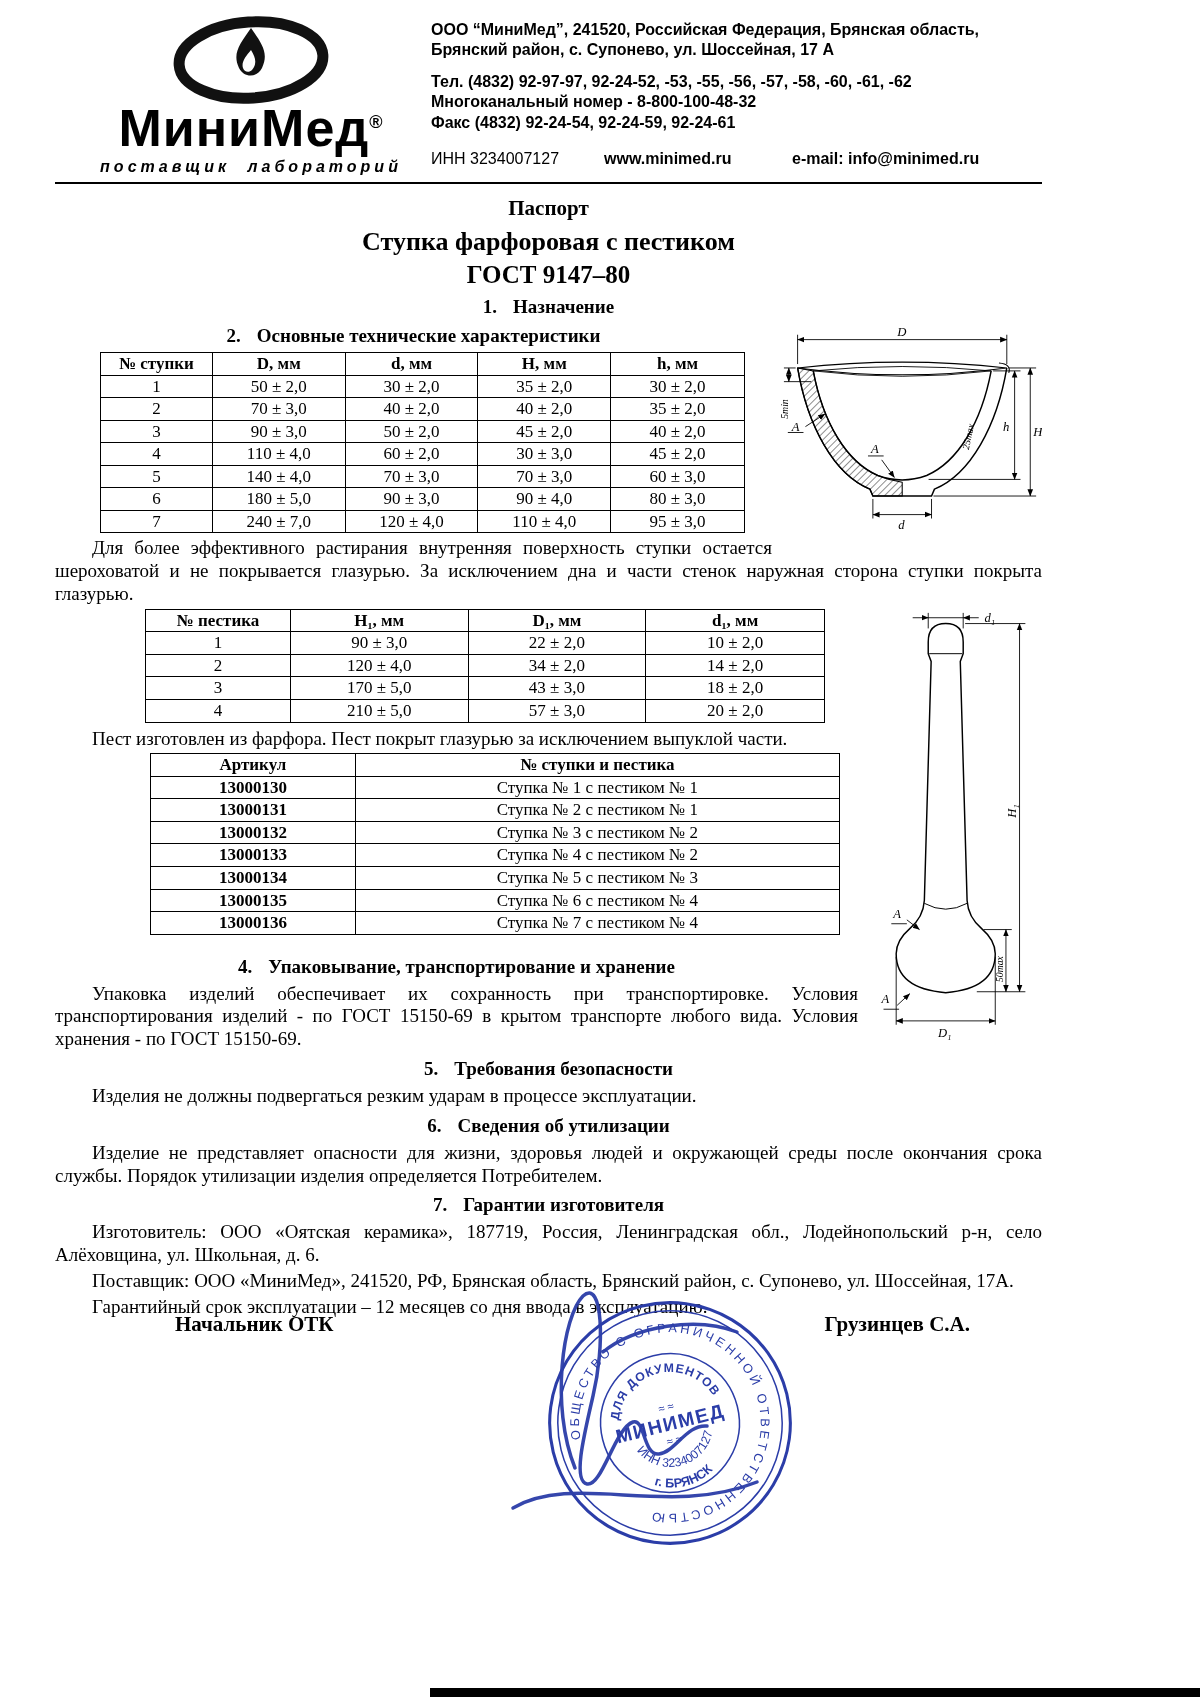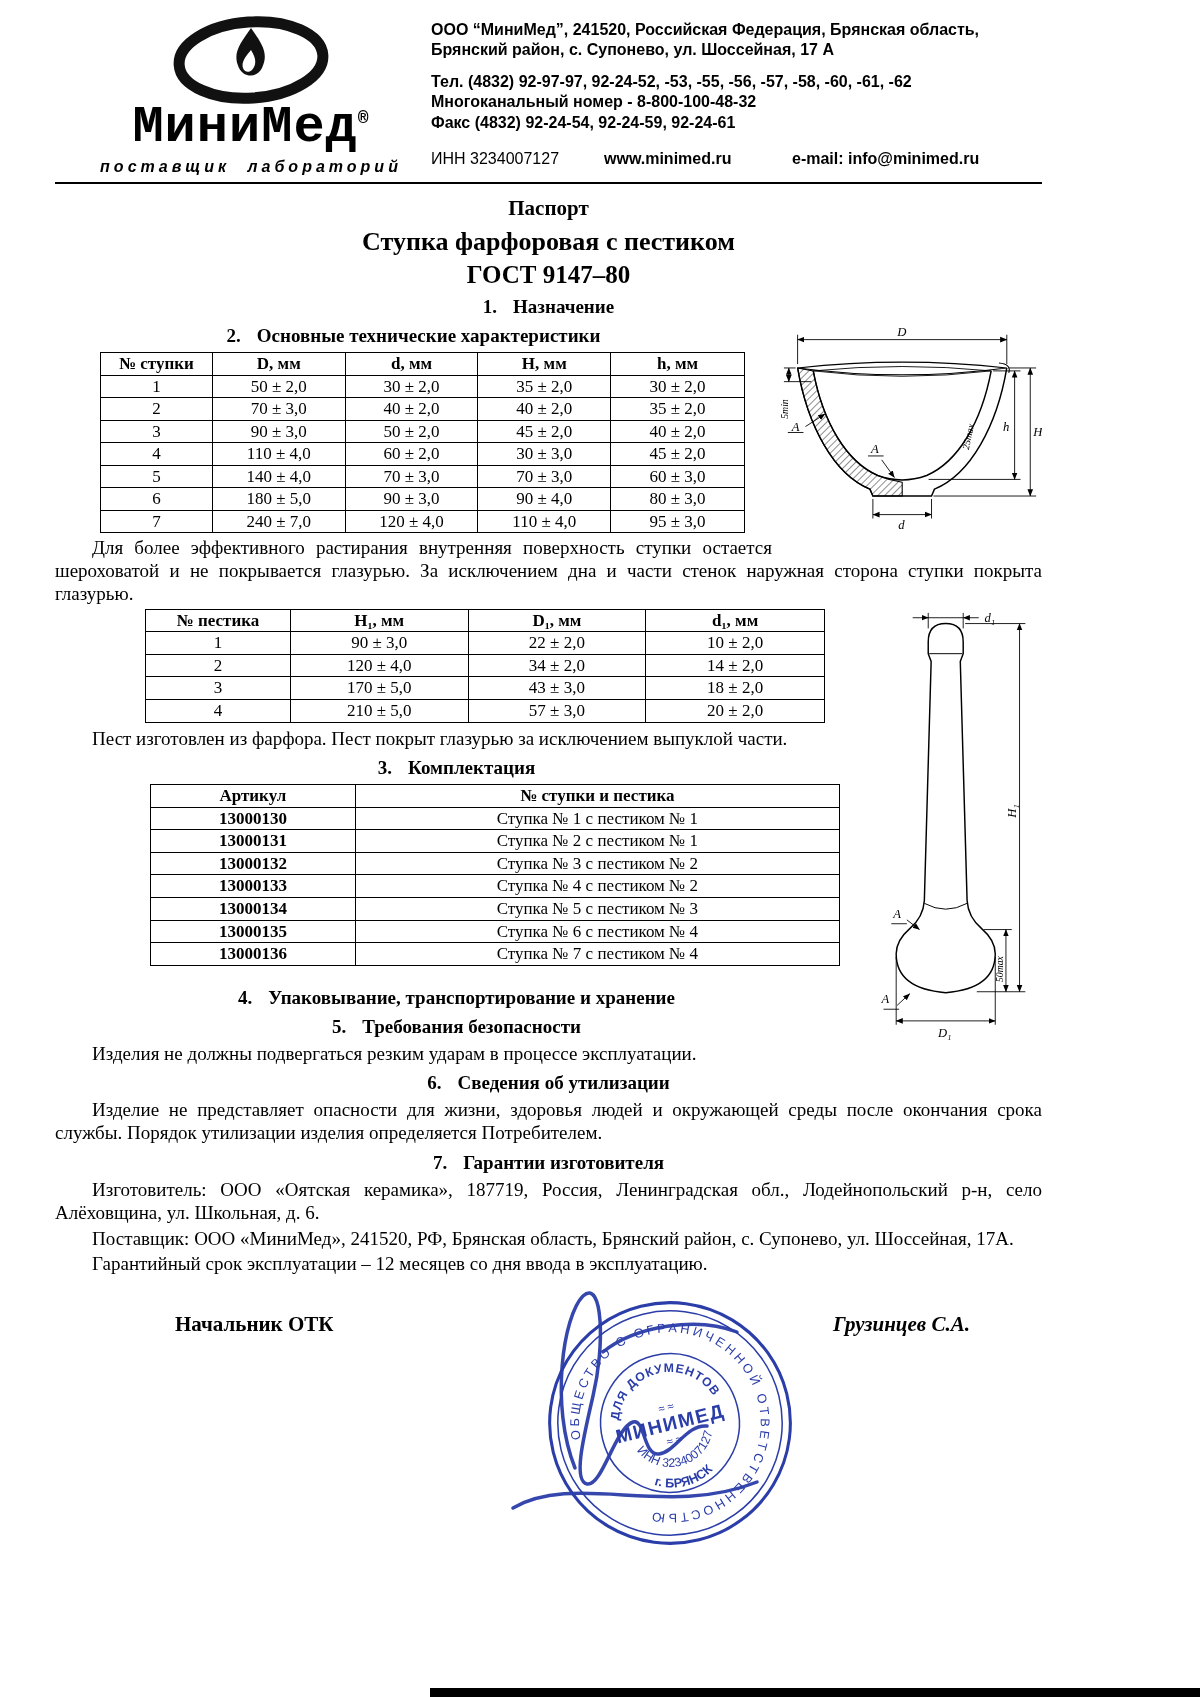--- a/index.html
+++ b/index.html
@@ -9,21 +9,21 @@
     background:#fff; color:#000; overflow:hidden;
     font-family:"Liberation Serif","DejaVu Serif",serif;
   }
   .content { padding:14px 158px 0 55px; }
 
   
   .header { display:flex; margin-left:40px; }
   .logo-block { width:312px; text-align:center; flex:0 0 auto; }
   .logo-svg { display:block; margin:0 auto; }
   .logo-name {
-    font-family:Liberation Mono, monospace; font-weight:bold;
+    font-family:Liberation Sans, sans-serif; font-weight:bold;
     font-size:52px; letter-spacing:1px; line-height:1; margin-top:-4px;
   }
   .logo-reg { font-size:18px; vertical-align:super; }
   .logo-tagline {
     font-family:"Liberation Sans","DejaVu Sans",sans-serif; font-weight:bold;
     font-size:16px; letter-spacing:4px; word-spacing:9px; margin-top:4px; white-space:nowrap;font-style:italic;
   }
   .contact-block {
     margin-left:24px; padding-top:6px; flex:1;
     font-family:"Liberation Sans","DejaVu Sans",sans-serif; font-weight:bold;
@@ -57,21 +57,21 @@
 
   
   .float-mortar { float:right; width:262px; margin:0 0 4px 8px; }
   .float-pestle { float:right; width:172px; margin:0 2px 2px 10px; }
   .dim-text text { font-size:13px; fill:#000; font-family:"Liberation Serif","DejaVu Serif",serif; }
   .dim-text .small { font-size:10px; }
 
   
   .footer { position:absolute; left:55px; right:158px; top:1268px; height:340px; }
   .sign-left  { position:absolute; left:120px; top:44px; font-size:21px; font-weight:bold; }
-  .sign-right { position:absolute; right:72px; top:44px; font-size:21px; font-weight:bold;font-style:italic; }
+  .sign-right { position:absolute; right:72px; top:44px; font-size:21px; font-weight:bold; }
   .stamp-wrap { position:absolute; left:462px; top:2px; width:306px; height:306px; }
   .signature-svg { position:absolute; left:400px; top:-12px; width:410px; height:330px; }
   .scan-bar { position:absolute; left:430px; right:0; bottom:0; height:9px; background:#000; }
 </style>
 </head>
 <body>
 
 <div class="page">
   <div class="content">
 
@@ -322,23 +322,20 @@
             <td>4</td>
             <td>210 ± 5,0</td>
             <td>57 ± 3,0</td>
             <td>20 ± 2,0</td>
           </tr>
         </tbody>
     </table>
 
     <p class="plain-p">Пест изготовлен из фарфора. Пест покрыт глазурью за исключением выпуклой части.</p>
 
-    <h3 class="sec-head">
-      <span class="h-num">3.</span><span>Комплектация</span>
-    </h3>
 
     <table class="tbl3">
       <colgroup>
           <col style="width:205px">
           <col style="width:485px">
         </colgroup>
       <thead>
           <tr>
             <th>Артикул</th>
             <th>№ ступки и пестика</th>
@@ -372,20 +369,21 @@
           <tr>
             <td>13000136</td>
             <td>Ступка № 7 с пестиком № 4</td>
           </tr>
         </tbody>
     </table>
 
     <h3 class="sec-head">
       <span class="h-num">4.</span><span>Упаковывание, транспортирование и хранение</span>
     </h3>
+    <p class="body-p">Упаковка изделий обеспечивает их сохранность при транспортировке. Условия транспортирования изделий - по ГОСТ 15150-69 в крытом транспорте любого вида. Условия хранения - по ГОСТ 15150-69.</p>
 
     <h3 class="sec-head">
       <span class="h-num">5.</span><span>Требования безопасности</span>
     </h3>
     <p class="plain-p">Изделия не должны подвергаться резким ударам в процессе эксплуатации.</p>
 
     <h3 class="sec-head">
       <span class="h-num">6.</span><span>Сведения об утилизации</span>
     </h3>
     <p class="body-p">Изделие не представляет опасности для жизни, здоровья людей и окружающей среды после окончания срока службы. Порядок утилизации изделия определяется Потребителем.</p>

